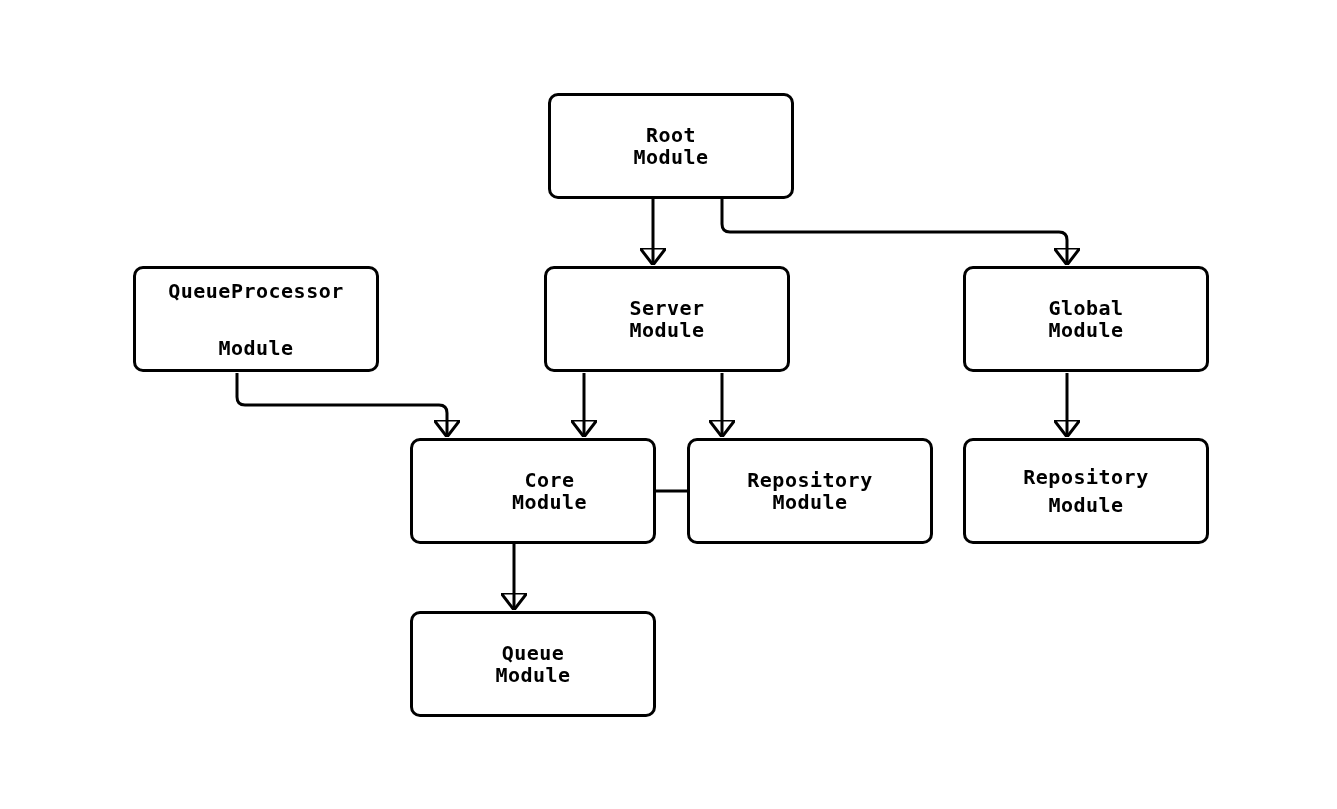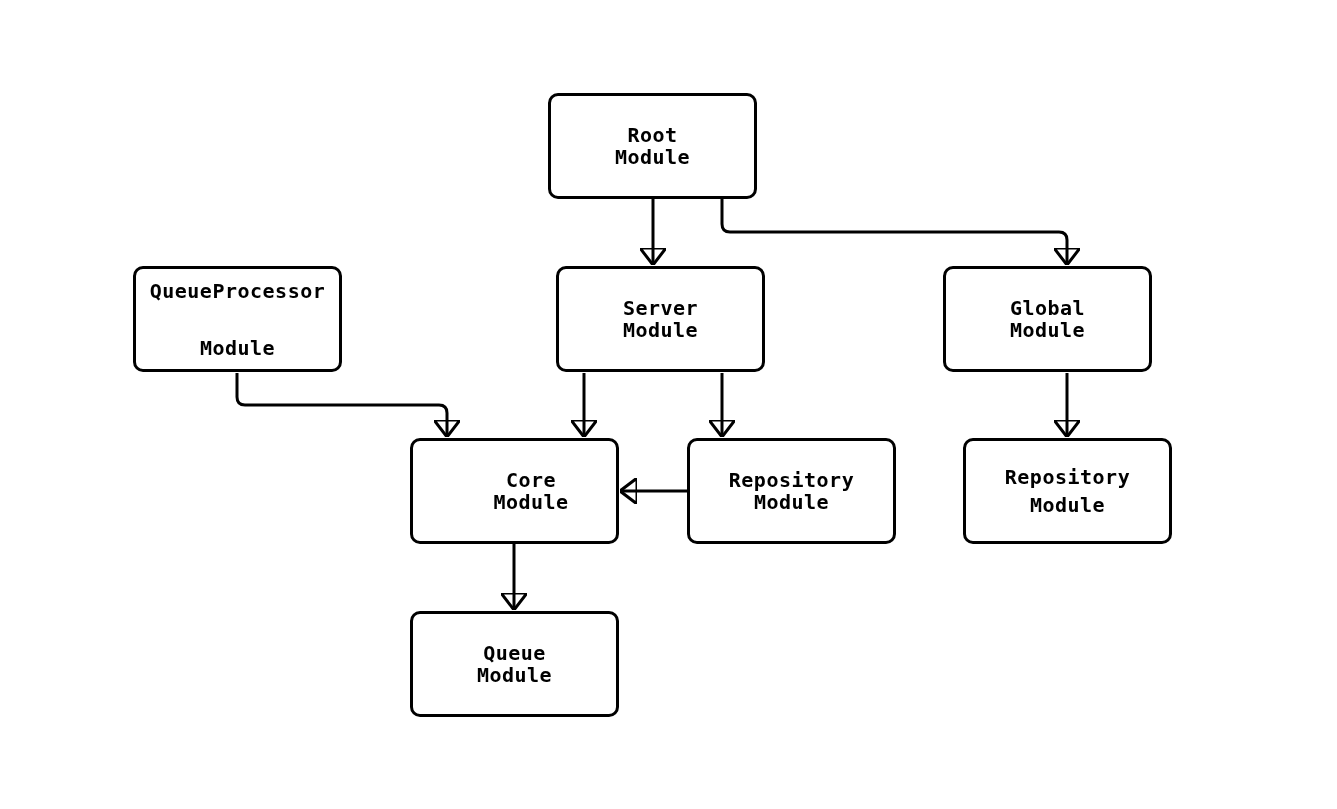--- a/index.html
+++ b/index.html
@@ -22,41 +22,41 @@
     width: 1337px;
     height: 809px;
   }
   .edges-layer path {
     fill: none;
     stroke: #000000;
     stroke-width: 3;
   }
   .node {
     position: absolute;
-    width: 209px;
+    width: 246px;
     height: 106px;
     box-sizing: border-box;
     border: 3px solid #000000;
     border-radius: 10px;
     background: #ffffff;
     display: flex;
     flex-direction: column;
     align-items: center;
     justify-content: center;
     text-align: center;
     font-weight: 700;
     font-size: 20px;
     line-height: 22px;
     color: #000000;
     letter-spacing: 0.5px;
   }
   .node-root          { left: 548px; top: 93px;  }
   .node-queueprocessor{ left: 133px; top: 266px; gap: 35px; }
-  .node-server        { left: 556px; top: 266px; align-items: center; }
-  .node-global        { left: 943px; top: 266px; }
+  .node-server        { left: 544px; top: 266px; align-items: center; }
+  .node-global        { left: 963px; top: 266px; }
   .node-core          { left: 410px; top: 438px; padding-left: 33px; }
   .node-endpoints     { left: 687px; top: 438px; }
   .node-repository    { left: 963px; top: 438px; gap: 6px; }
   .node-queue         { left: 410px; top: 611px; text-align: center; }
 </style>
 </head>
 <body>
 
 <div class="canvas">
 

